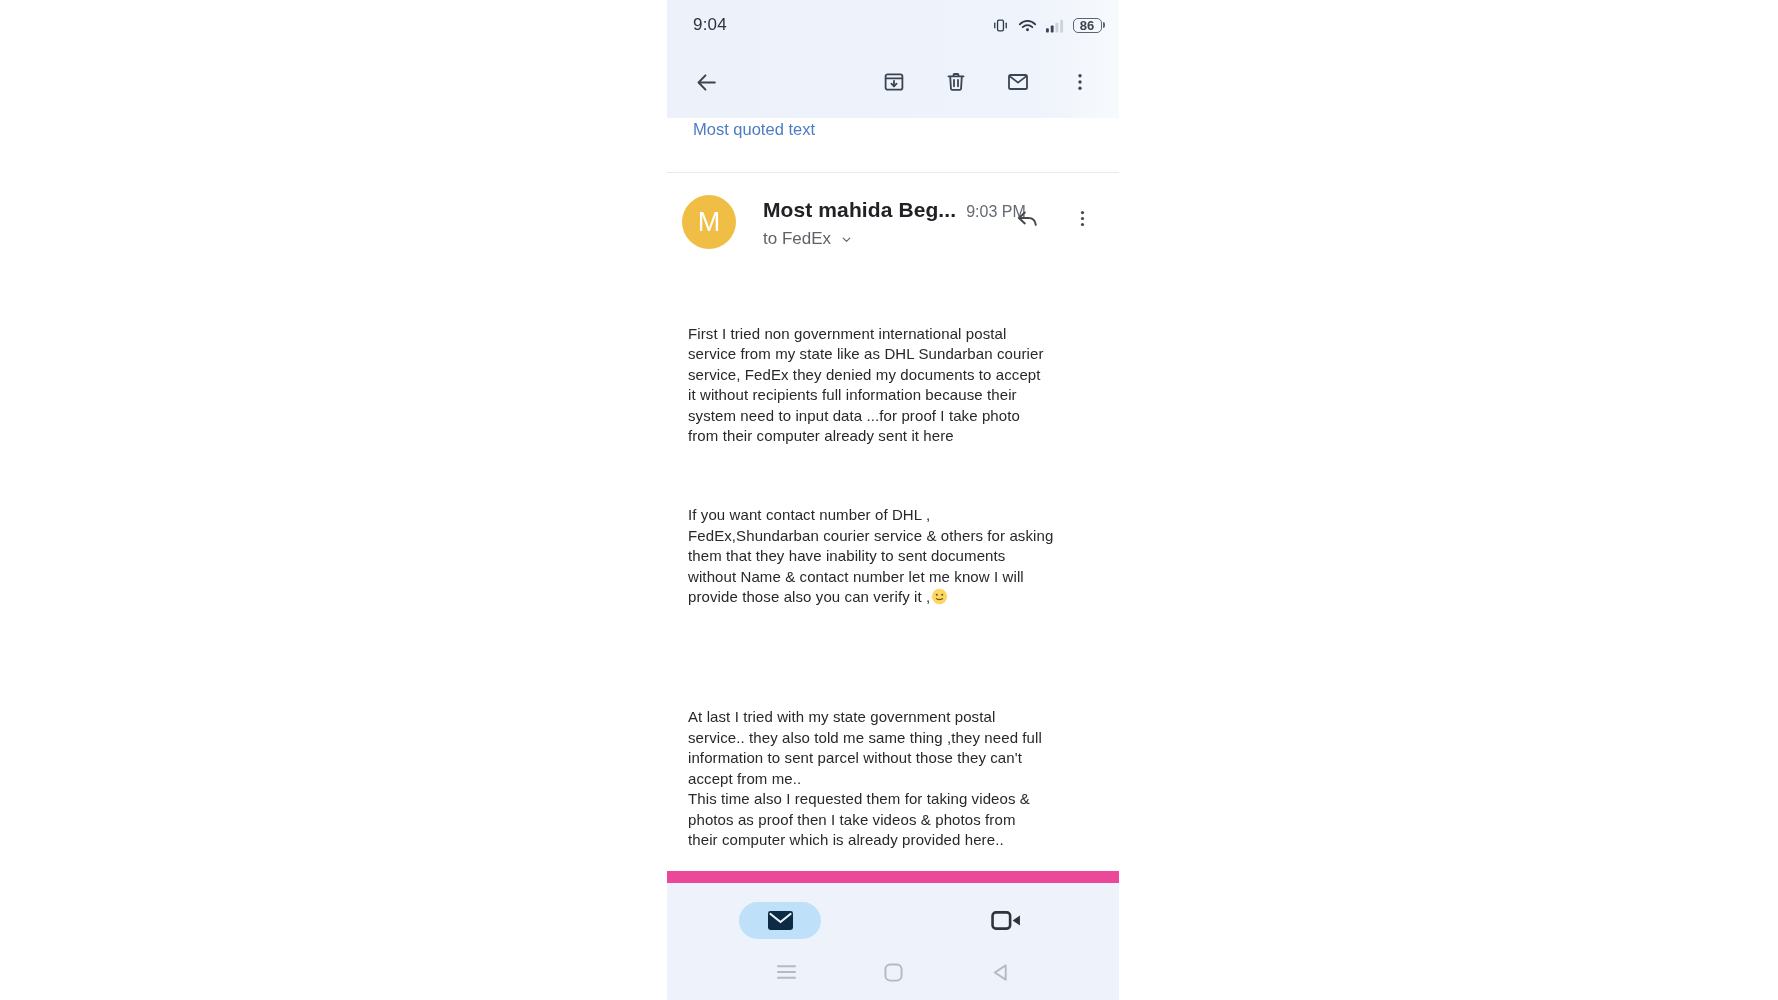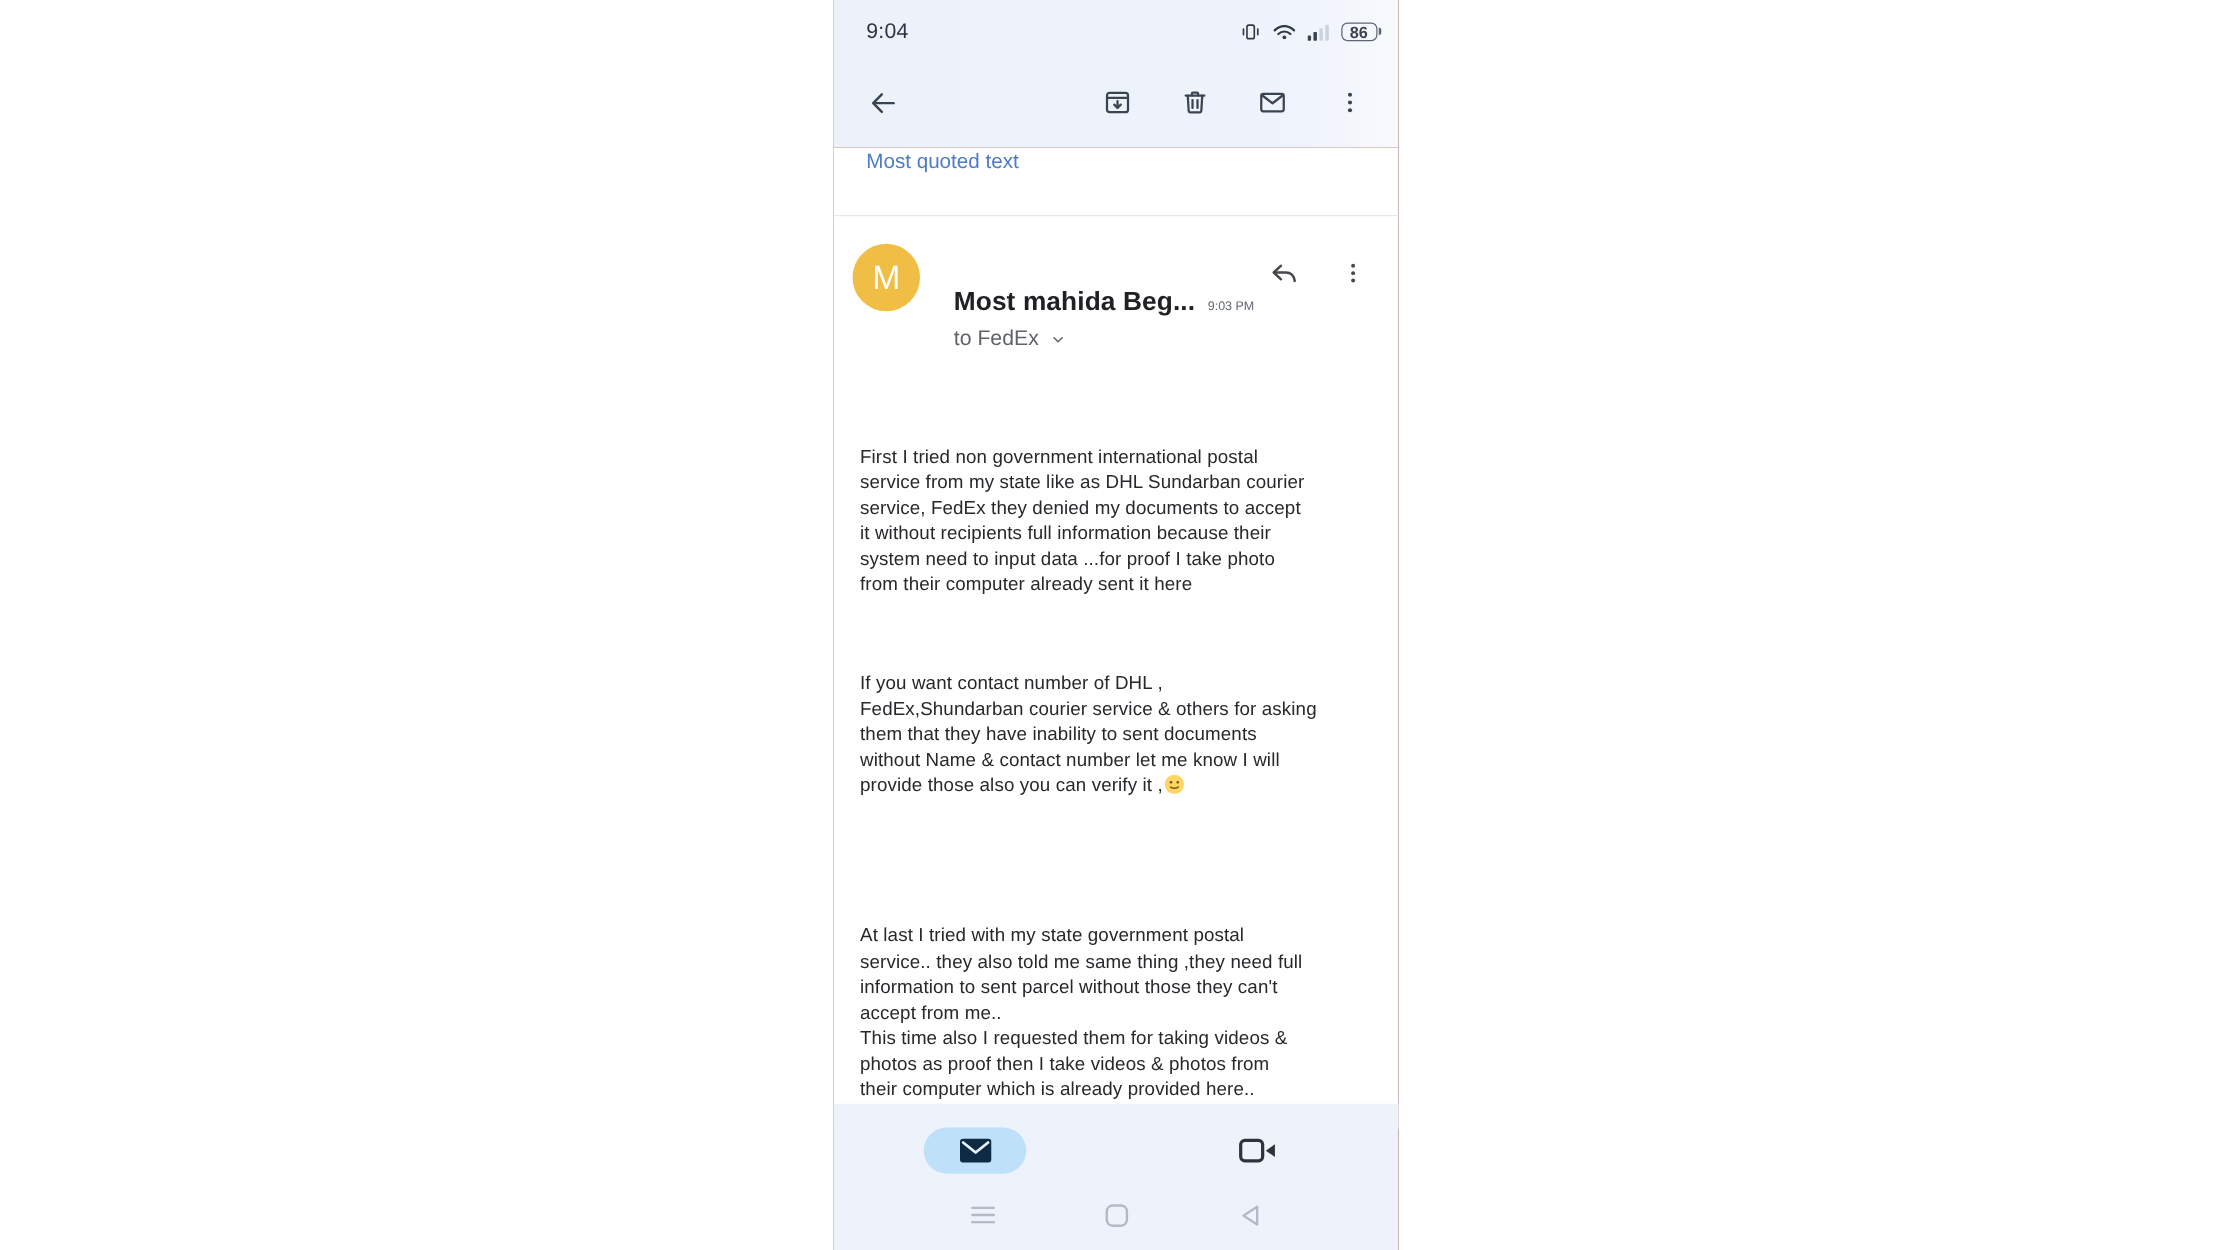--- a/index.html
+++ b/index.html
@@ -2,21 +2,21 @@
 <html><head>
 <meta charset="utf-8">
 <style>
   * { margin: 0; padding: 0; box-sizing: border-box; }
   html, body { width: 1778px; height: 1000px; background: #ffffff; overflow: hidden;
     font-family: "Liberation Sans", "DejaVu Sans", sans-serif; }
 
   .canvas { position: relative; width: 1778px; height: 1000px; background: #ffffff; }
 
   .phone { position: absolute; left: 667px; top: 0; width: 452px; height: 1000px;
-    background: #7f1d1d; overflow: hidden; }
+    background: #ec4899; overflow: hidden; }
 
   
   .chrome { background: linear-gradient(90deg, #edf1fa 0%, #eff3fb 82%, #f7fafd 100%); height: 118px; }
   .status-bar { height: 46px; display: flex; align-items: center;
     padding: 4px 14px 0 26px; }
   .status-time { font-size: 17px; color: #2c3440; letter-spacing: .2px; }
   .status-icons { margin-left: auto; display: flex; align-items: center; gap: 9px; }
   .sicon { display: inline-flex; align-items: center; }
   .battery { position: relative; display: inline-flex; align-items: center; }
   .battery-body { width: 29px; height: 15px; border: 1.6px solid #5c6672; border-radius: 5px;
@@ -33,24 +33,24 @@
   .content { background: #ffffff; }
   .quoted-link { display: inline-block; margin: 2px 0 0 26px; font-size: 16.5px;
     color: #4d7cc2; cursor: pointer; text-decoration: none; }
   .divider { height: 1px; background: #e7e9ee; margin-top: 33px; }
 
   .email-header { display: flex; align-items: flex-start; margin-top: 22px;
     padding: 0 24px 0 15px; }
   .avatar { width: 54px; height: 54px; border-radius: 50%; display: flex;
     align-items: center; justify-content: center; flex: none;
     color: #ffffff; font-size: 27px; font-weight: 400; }
-  .sender-col { margin-left: 27px; min-width: 0; padding-top: 3px; margin-top: 32px; }
+  .sender-col { margin-left: 27px; min-width: 0; padding-top: 3px; }
   .sender-line { display: flex; align-items: baseline; white-space: nowrap; }
   .sender-name { font-size: 21px; font-weight: 600; color: #202124; letter-spacing: .1px; }
-  .sent-time { font-size: 10px; color: #646a72; margin-left: 10px; }
+  .sent-time { font-size: 16px; color: #646a72; margin-left: 10px; }
   .recipient-line { display: flex; align-items: center; margin-top: 7px; cursor: pointer; }
   .recipient { font-size: 17px; color: #5f6368; }
   .chev { margin-left: 9px; display: inline-flex; }
   .header-actions { margin-left: auto; display: flex; align-items: center;
     gap: 29px; padding-top: 10px; }
 
   .email-body { margin: 54px 6px 0 21px; width: 425px; font-size: 15px;
     line-height: 20.5px; color: #26282b; white-space: pre-line; letter-spacing: .1px; }
   .para-2 { margin-top: 21px; }
   .para-3 { margin-top: 79px; }

